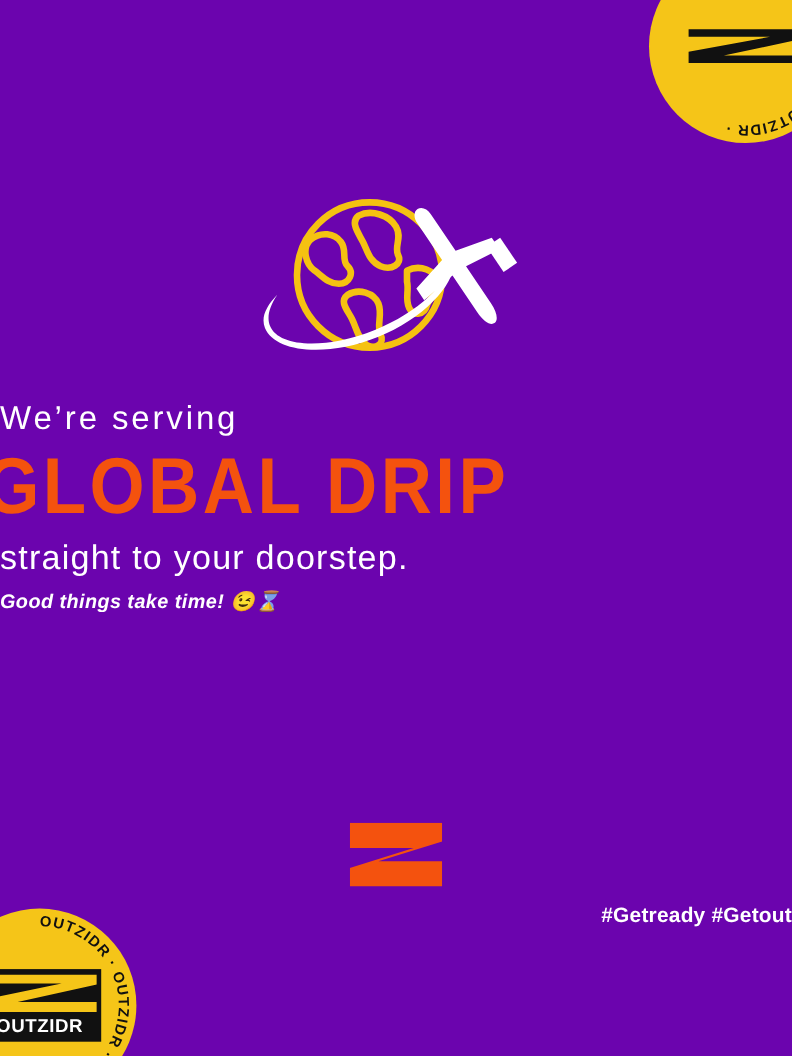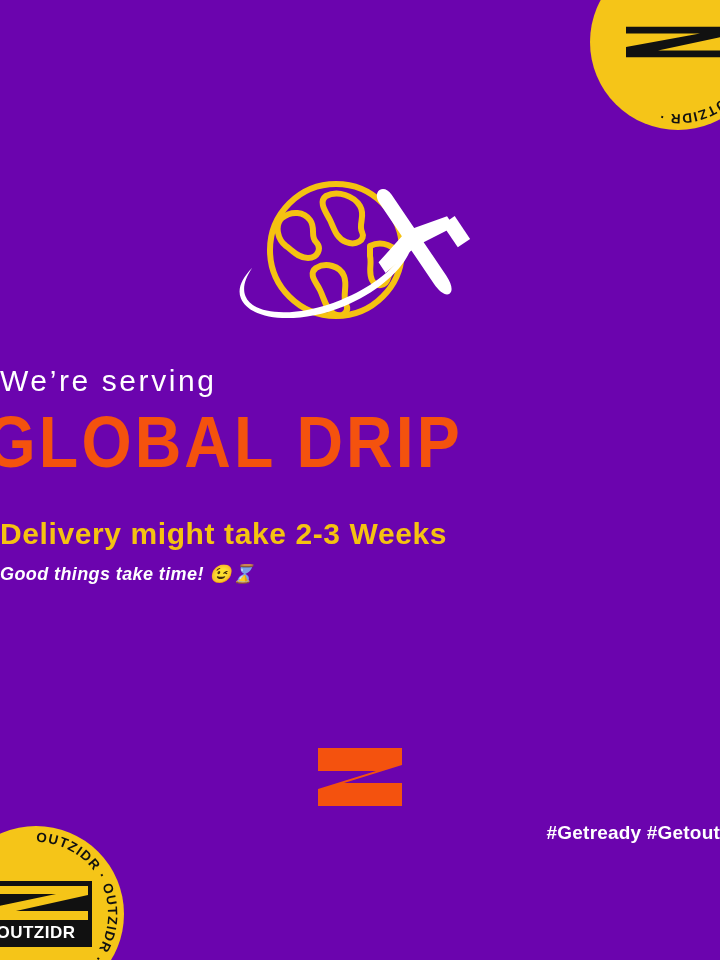--- a/index.html
+++ b/index.html
@@ -224,21 +224,21 @@
                  C56,15 50,18 40,18 L2,18 L6,50 L-6,50 L-14,18 L-52,18
                  C-58,18 -62,15 -62,11 C-62,7 -58,4 -52,4 Z" fill="#FFFFFF" transform="rotate(90)"></path>
         <path d="M20,-2 L34,-2 L34,24 L20,24 Z" fill="#FFFFFF"></path>
       </g>
     </svg>
   </div>
 
   <div class="copy">
     <div class="kicker">We’re serving</div>
     <div class="headline">GLOBAL DRIP</div>
-    <div class="delivery">Delivery might take 2-3 Weeks</div>
+    <div class="subline">straight to your doorstep.</div>
     <div class="reassure">Good things take time! 😉⌛</div>
   </div>
 
   <div class="footer">
     <svg class="brand-z" viewBox="0 0 84 58" preserveAspectRatio="none">
       <polygon points="0,0 84,0 84,17 26,35 84,35 84,58 0,58 0,41 58,23 0,23" fill="#F4520E"></polygon>
     </svg>
     <div class="hashtags">#Getready #Getout</div>
   </div>
 

